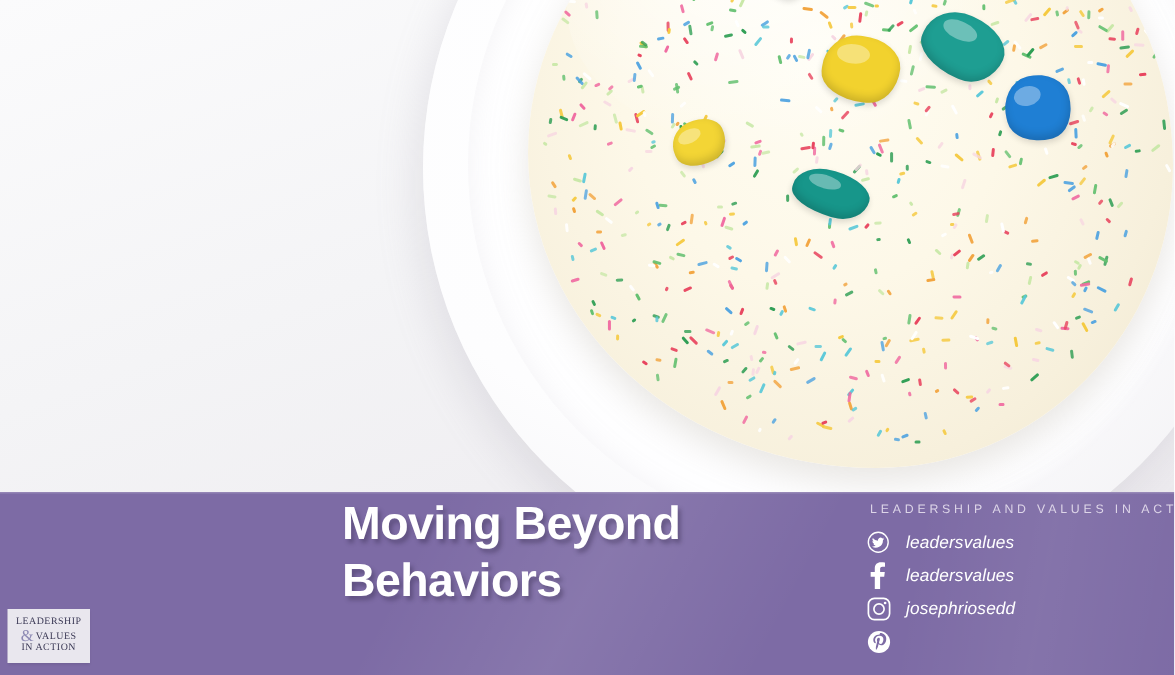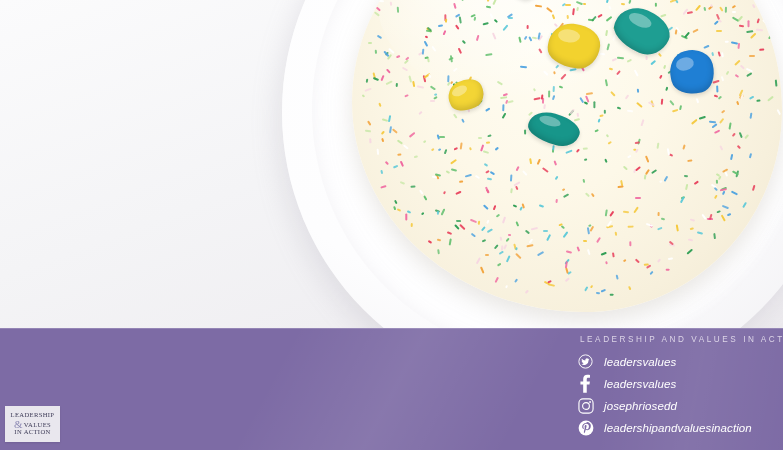--- a/index.html
+++ b/index.html
@@ -709,20 +709,22 @@
   <div id="logo">
     <div class="l1">LEADERSHIP</div>
     <div class="l2">
       <span class="amp">&amp;</span>
       <span>VALUES</span>
     </div>
     <div class="l3">IN ACTION</div>
   </div>
 
   <div id="title">
+    <div>Moving Beyond</div>
+    <div>Behaviors</div>
   </div>
 
   <div id="social">
     <div id="kicker">LEADERSHIP AND VALUES IN ACTION</div>
     <div id="social-rows">
         <div class="srow">
           <span class="sicon">
             <svg width="15" height="15" viewBox="0 0 24 24" aria-hidden="true">
               <circle cx="12" cy="12" r="10.6" fill="none" stroke="#fff" stroke-width="1.5"></circle>
               <path fill="#fff" d="M18.4 8.3c-.5.22-1 .37-1.55.44.56-.34.98-.87 1.18-1.5-.52.31-1.1.53-1.71.65a2.7 2.7 0 0 0-4.6 2.46A7.65 7.65 0 0 1 6.16 7.5a2.7 2.7 0 0 0 .84 3.6c-.44-.01-.86-.14-1.22-.34v.04a2.7 2.7 0 0 0 2.17 2.64c-.4.1-.83.13-1.23.05a2.7 2.7 0 0 0 2.52 1.87 5.43 5.43 0 0 1-4 1.12 7.65 7.65 0 0 0 11.78-6.44v-.35c.5-.37.94-.83 1.29-1.35z"></path>
@@ -748,18 +750,17 @@
           </span>
           <span class="shandle">josephriosedd</span>
         </div>
         <div class="srow">
           <span class="sicon">
             <svg width="16" height="16" viewBox="0 0 24 24" aria-hidden="true">
               <circle cx="12" cy="12" r="11.1" fill="#fff"></circle>
               <path fill="#7d6ba5" d="M12.6 4.6c-4.2 0-6.3 2.9-6.3 5.4 0 1.5.58 2.83 1.82 3.33.2.08.39 0 .45-.23l.19-.72c.06-.22.04-.3-.13-.5-.37-.43-.6-1-.6-1.78 0-2.3 1.74-4.36 4.53-4.36 2.47 0 3.83 1.48 3.83 3.45 0 2.6-1.16 4.79-2.89 4.79-.95 0-1.67-.78-1.44-1.74.28-1.15.82-2.38.82-3.21 0-.74-.4-1.36-1.23-1.36-.98 0-1.76 1-1.76 2.34 0 .85.29 1.43.29 1.43l-1.17 4.92c-.35 1.46-.05 3.26-.03 3.44.02.11.16.14.22.05.1-.12 1.32-1.62 1.74-3.12.12-.42.68-2.63.68-2.63.34.64 1.33 1.2 2.38 1.2 3.14 0 5.26-2.85 5.26-6.67 0-2.89-2.46-5.6-6.2-5.6z"></path>
             </svg>
           </span>
-          <span class="shandle">leadershipandvaluesinaction</span>
         </div>
       </div>
   </div>
 
 </div>
 
 </body></html>

